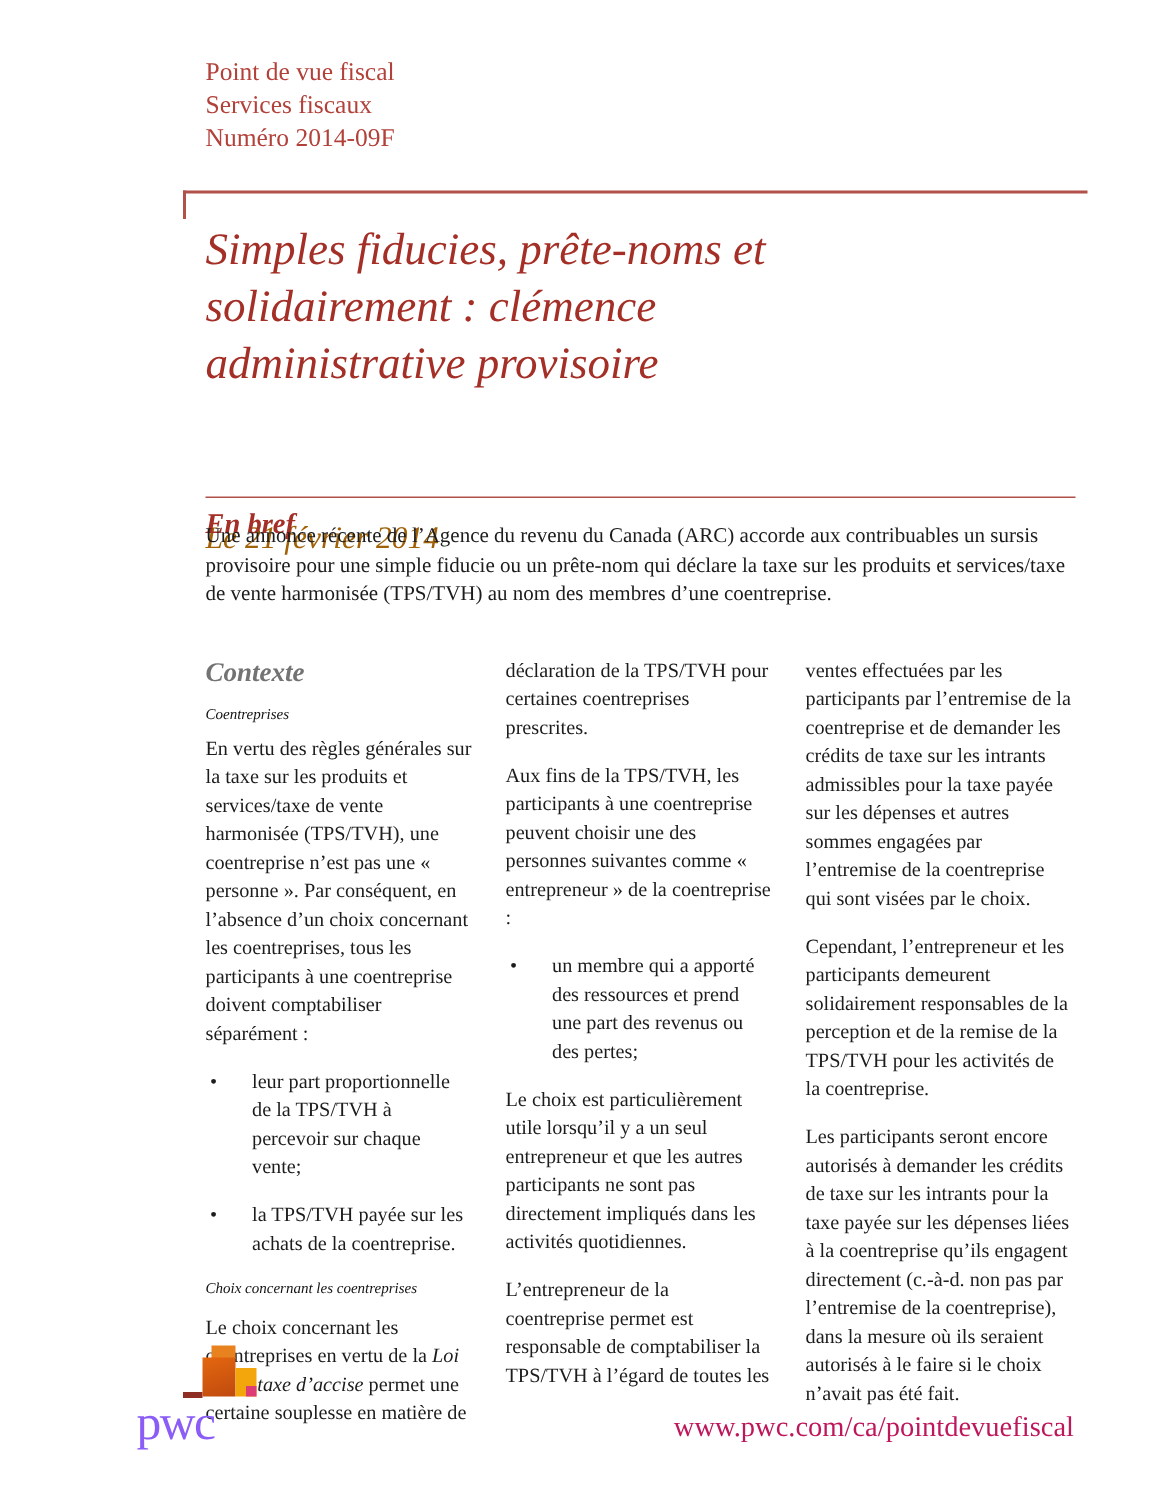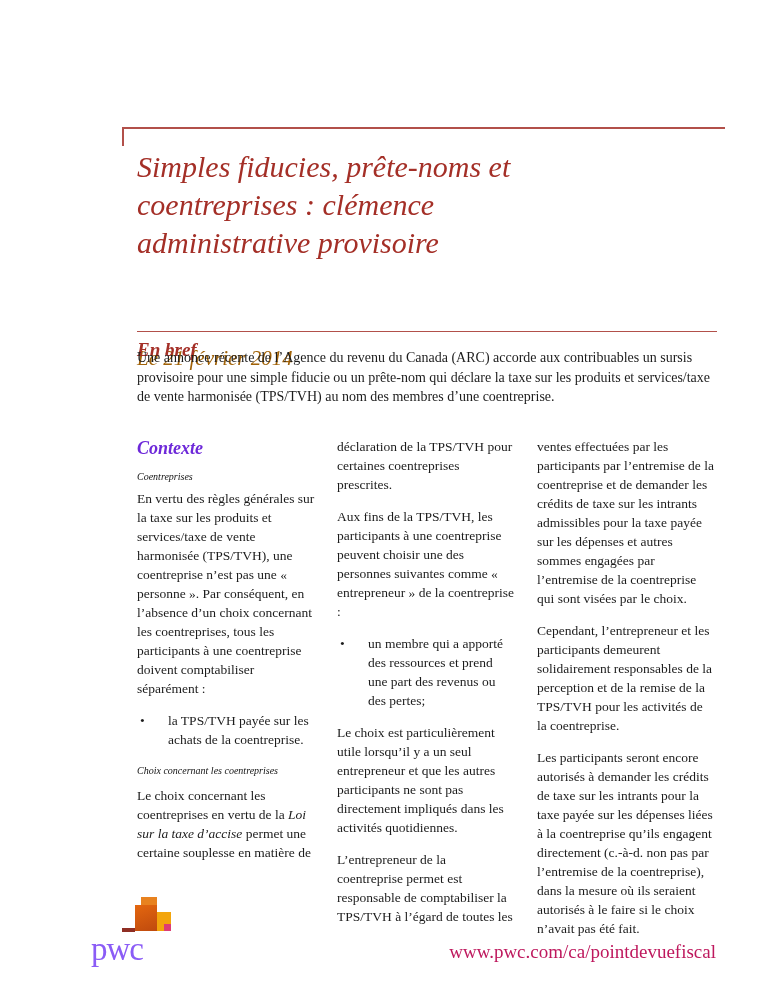--- a/index.html
+++ b/index.html
@@ -23,21 +23,21 @@
   
   .date{position:absolute;left:137px;top:302px;font-size:21px;font-style:italic;color:#a16207;margin-top:44px;}
   .rule2{position:absolute;left:137px;top:331px;width:580px;border-top:1px solid #b2504a;}
   .enbref-h{position:absolute;left:137px;top:339px;font-size:19px;font-weight:bold;font-style:italic;color:#a42f27;}
   .enbref-p{position:absolute;left:137px;top:348px;width:578px;font-size:14px;line-height:19.5px;}
 
   
   .columns{position:absolute;left:137px;top:437px;width:578px;display:flex;gap:22px;}
   .col{flex:1;min-width:0;font-size:13.5px;line-height:19px;}
   .col p{margin:0 0 13px 0;}
-  .col-h{font-size:18px;line-height:22px;font-weight:bold;font-style:italic;color:#6d28d9;margin:0 0 9px 0;}
+  .col-h{font-size:18px;line-height:22px;font-weight:bold;font-style:italic;color:#737373;margin:0 0 9px 0;}
   .col-sub{font-size:10px;line-height:18px;font-weight:normal;font-style:italic;color:#121212;margin:0 0 3px 0;}
   .bullet{position:relative;padding-left:31px;margin:0 0 13px 0;}
   .bullet::before{content:"\2022";position:absolute;left:3px;top:0;}
   .it{font-style:italic;}
 
   
   .logo{position:absolute;left:122px;top:897px;width:56px;height:36px;}
   .logo .dash{position:absolute;left:0;top:31px;width:13px;height:4px;background:#8f2f24;}
   .logo .blk-main{position:absolute;left:13px;top:8px;width:22px;height:26px;
     background:linear-gradient(160deg,#e4670f 0%,#bf4a0e 100%);}
@@ -46,42 +46,48 @@
   .logo .blk-pink{position:absolute;left:42px;top:27px;width:7px;height:7px;background:#dd3d74;}
   .pwc-word{position:absolute;left:91px;top:931px;font-size:33px;line-height:36px;
     font-weight:normal;color:#8b5cf6;letter-spacing:-1px;}
   .footer-url{position:absolute;right:52px;top:941px;font-size:19px;color:#be185d;text-decoration:none;}
 </style>
 </head>
 <body>
 
 <div class="page">
 
+  <div class="masthead">
+    <div>Point de vue fiscal</div>
+    <div>Services fiscaux</div>
+    <div>Numéro 2014-09F</div>
+  </div>
 
   <div class="top-rule"></div>
 
   <h1 class="title" style="margin:0;">
     <span style="display:block">Simples fiducies, prête-noms et</span>
-    <span style="display:block">coentreprises : clémence</span>
+    <span style="display:block">solidairement : clémence</span>
     <span style="display:block">administrative provisoire</span>
   </h1>
 
   <div class="date">Le 21 février 2014</div>
 
   <div class="rule2"></div>
 
   <div class="enbref-h">En bref</div>
   <div class="enbref-p">Une annonce récente de l’Agence du revenu du Canada (ARC) accorde aux contribuables un sursis provisoire pour une simple fiducie ou un prête-nom qui déclare la taxe sur les produits et services/taxe de vente harmonisée (TPS/TVH) au nom des membres d’une coentreprise.</div>
 
   <div class="columns">
 
     <div class="col">
       <div class="col-h">Contexte</div>
       <div class="col-sub">Coentreprises</div>
       <p>En vertu des règles générales sur la taxe sur les produits et services/taxe de vente harmonisée (TPS/TVH), une coentreprise n’est pas une « personne ». Par conséquent, en l’absence d’un choix concernant les coentreprises, tous les participants à une coentreprise doivent comptabiliser séparément :</p>
+      <div class="bullet">leur part proportionnelle de la TPS/TVH à percevoir sur chaque vente;</div>
       <div class="bullet">la TPS/TVH payée sur les achats de la coentreprise.</div>
       <div class="col-sub" style="margin-bottom:6px">Choix concernant les coentreprises</div>
       <p><span>Le choix concernant les coentreprises en vertu de la </span><span class="it">Loi sur la taxe d’accise</span><span> permet une certaine souplesse en matière de</span></p>
     </div>
 
     <div class="col">
       <p>déclaration de la TPS/TVH pour certaines coentreprises prescrites.</p>
       <p>Aux fins de la TPS/TVH, les participants à une coentreprise peuvent choisir une des personnes suivantes comme « entrepreneur » de la coentreprise :</p>
       <div class="bullet">un membre qui a apporté des ressources et prend une part des revenus ou des pertes;</div>
       <p>Le choix est particulièrement utile lorsqu’il y a un seul entrepreneur et que les autres participants ne sont pas directement impliqués dans les activités quotidiennes.</p>

